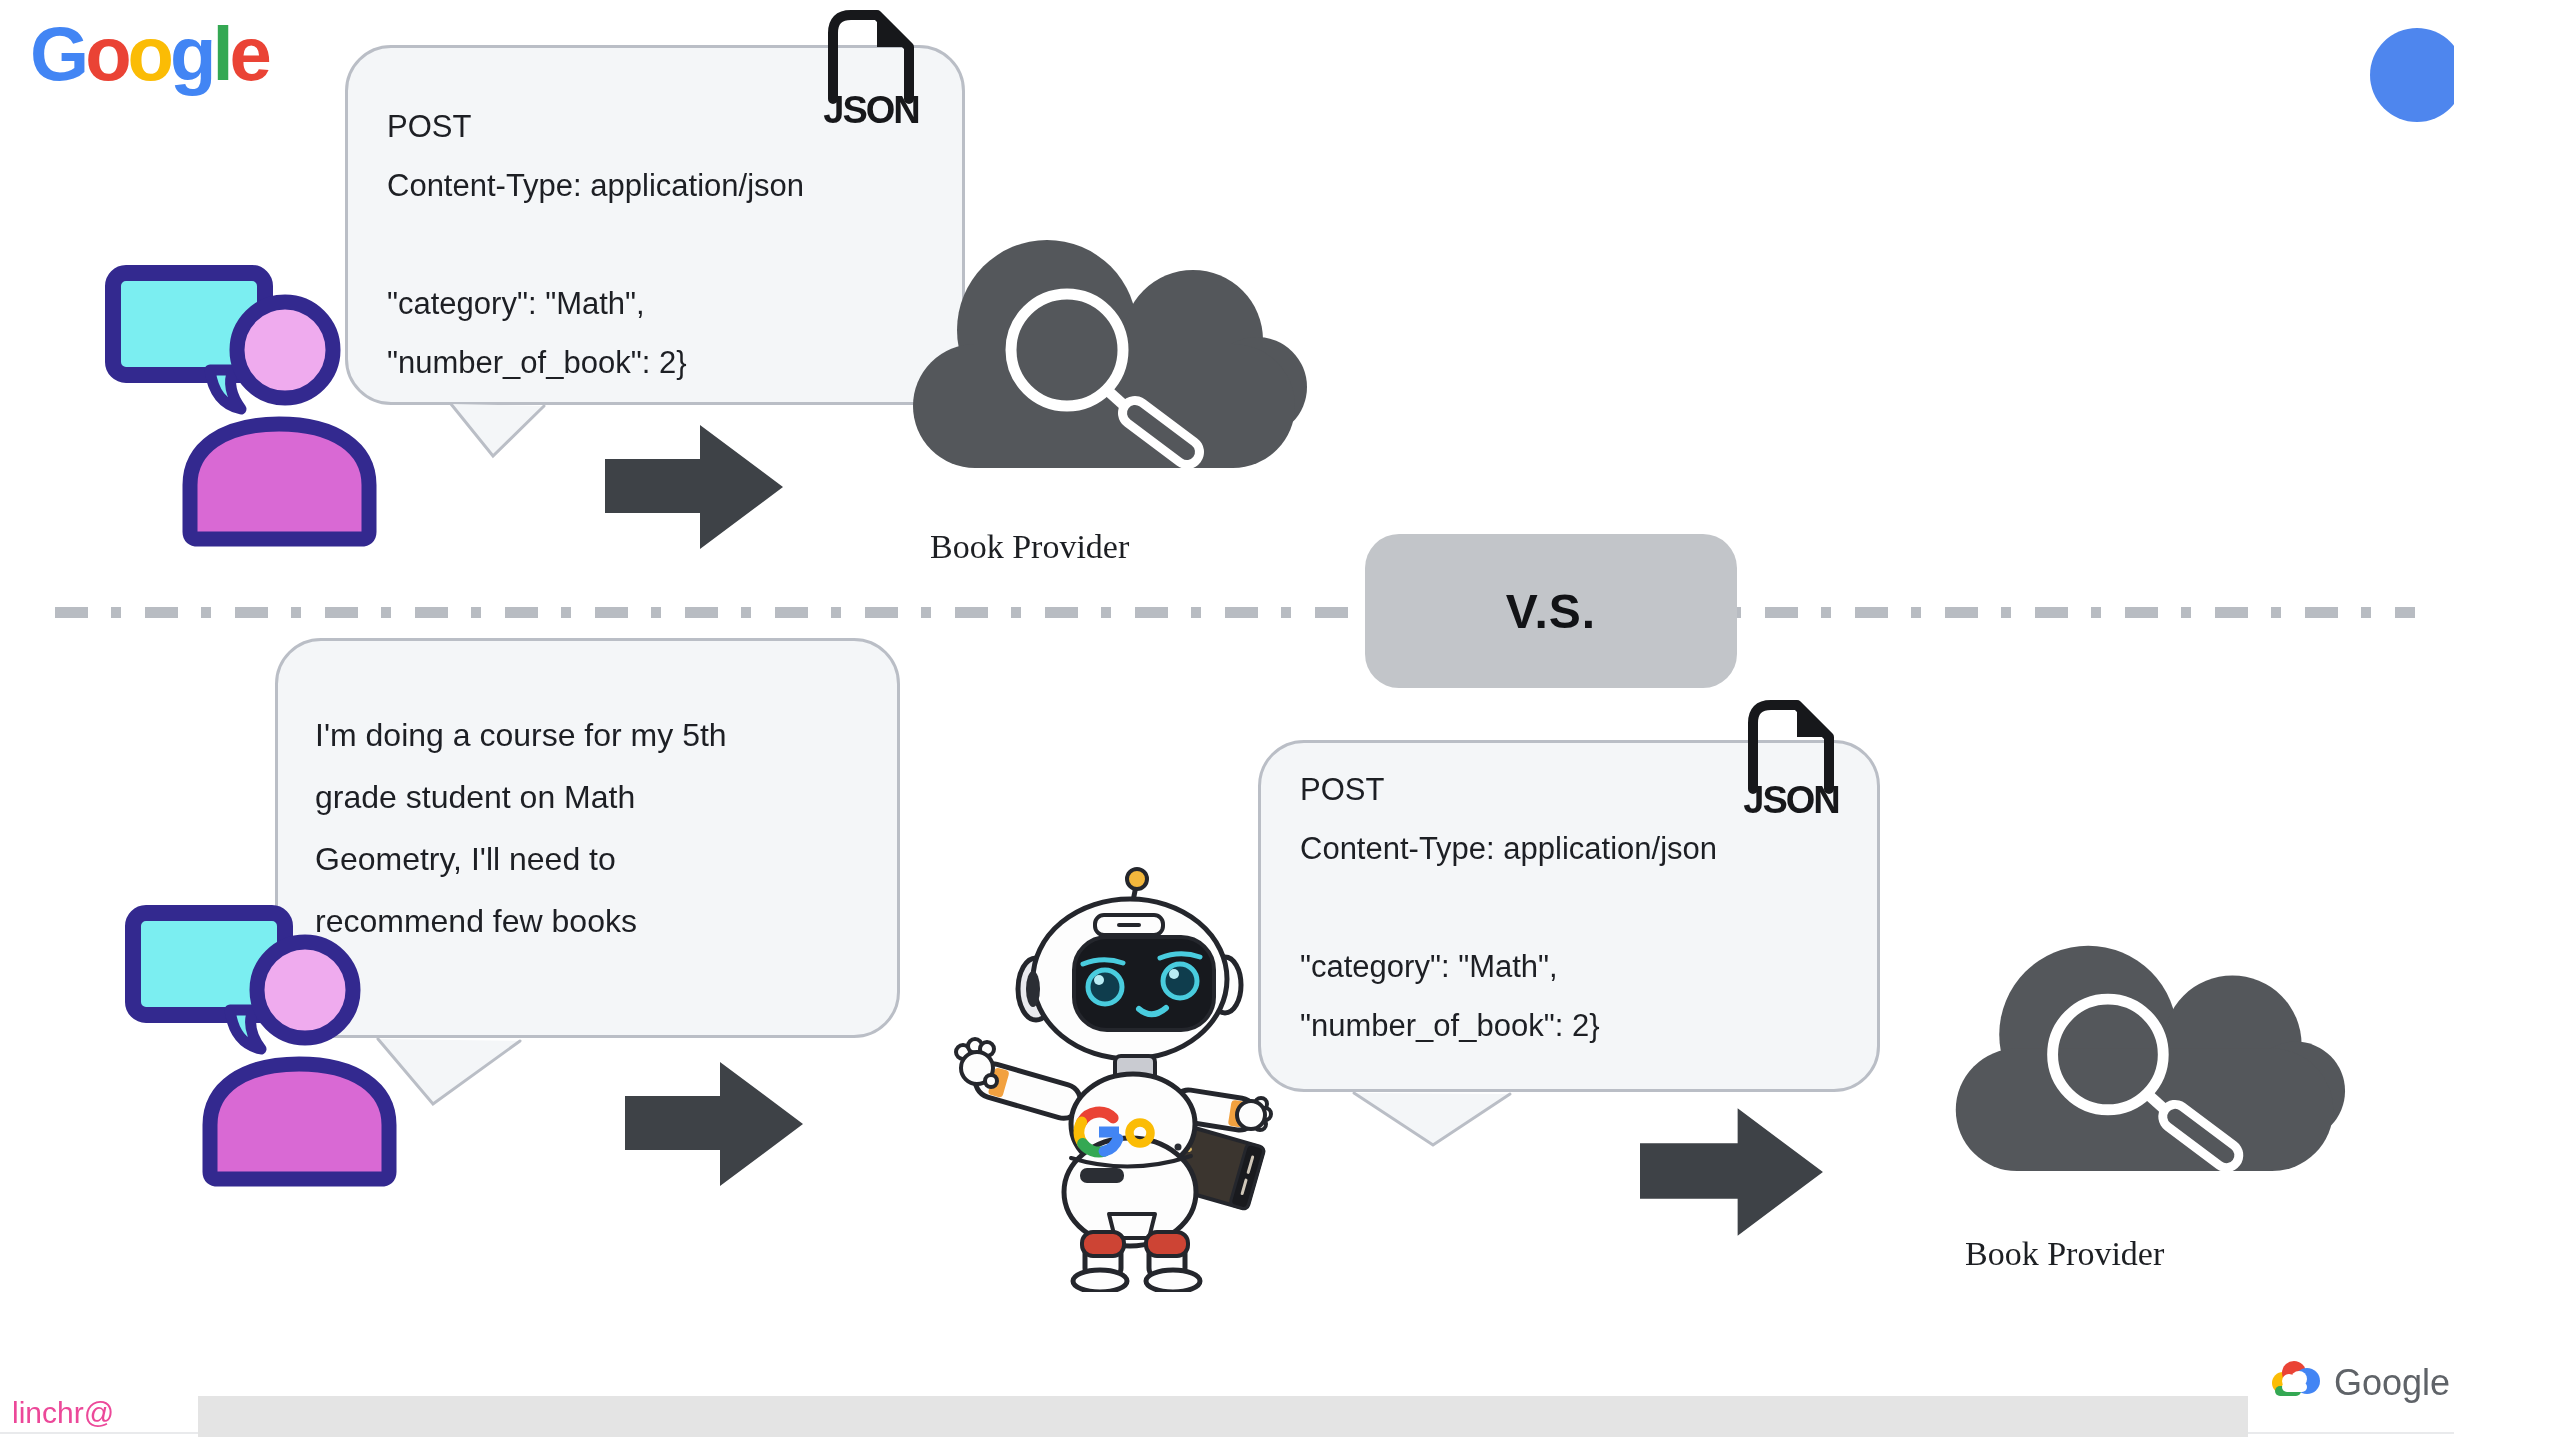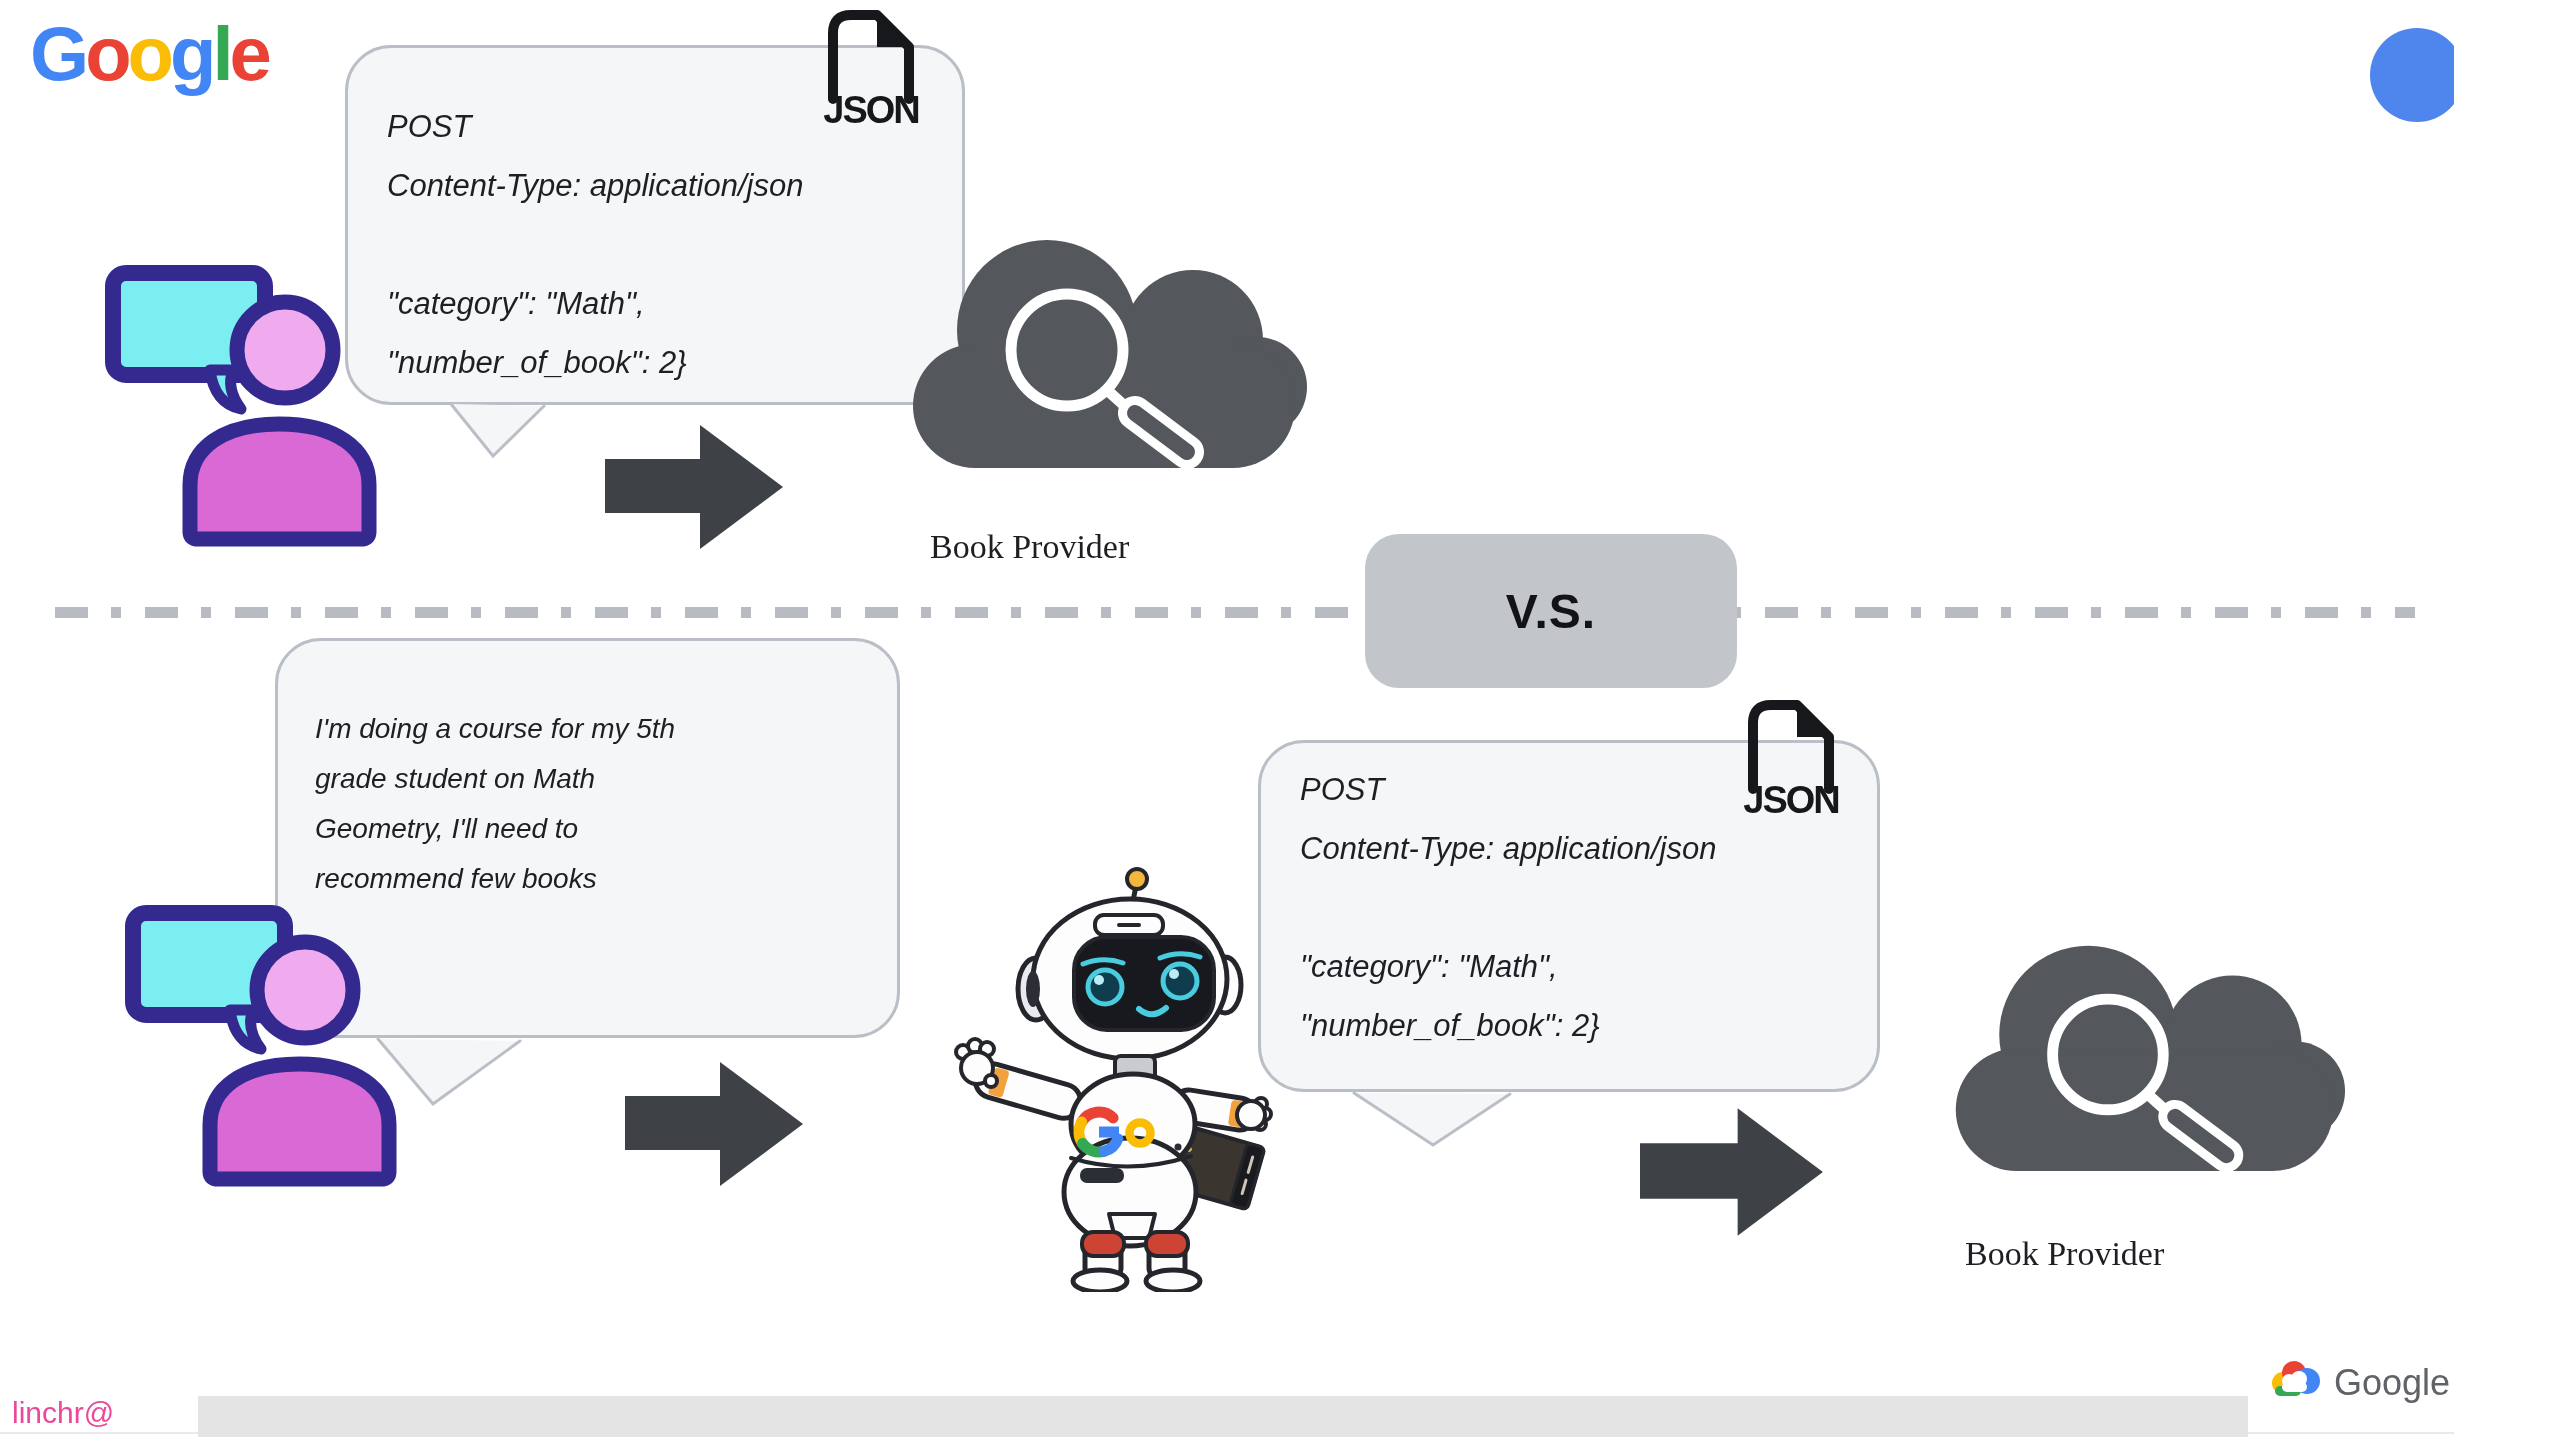--- a/index.html
+++ b/index.html
@@ -12,23 +12,23 @@
 
   
   .dot{position:absolute;border-radius:50%;}
   .dot-blue{left:2370px;top:28px;width:94px;height:94px;background:#4e86ee;}
   .dot-green{left:2505px;top:65px;width:21px;height:21px;background:#34a853;}
   .dot-red{left:2467px;top:85px;width:40px;height:40px;background:#e04a3b;}
   .dot-yellow{left:2464px;top:129px;width:49px;height:49px;background:#f2b432;}
 
   
   .bubble{position:absolute;background:#f4f6f8;border:3px solid #babec6;border-radius:46px;box-sizing:border-box;}
-  .bubble-text{position:absolute;white-space:pre-line;color:#1d1f24;font-style:italic;}
+  .bubble-text{position:absolute;white-space:pre-line;color:#1d1f24;}
   .bt1{left:387px;top:97px;font-size:31px;line-height:59px;}
-  .bt2{left:315px;top:704px;font-size:28px;line-height:50px;}
+  .bt2{left:315px;top:704px;font-size:32px;line-height:62px;}
   .bt3{left:1300px;top:760px;font-size:31px;line-height:59px;}
   .bubble1{left:345px;top:45px;width:620px;height:360px;}
   .bubble2{left:275px;top:638px;width:625px;height:400px;}
   .bubble3{left:1258px;top:740px;width:622px;height:352px;}
 
   .vs-box{left:1325px;top:534px;width:372px;height:154px;background:#c2c5c9;border-radius:34px;
           display:flex;align-items:center;justify-content:center;margin-left:40px;}
   .vs-label{font-size:48px;font-weight:bold;color:#121316;letter-spacing:1px;}
 
   .divider{left:55px;top:607px;width:2360px;height:11px;

